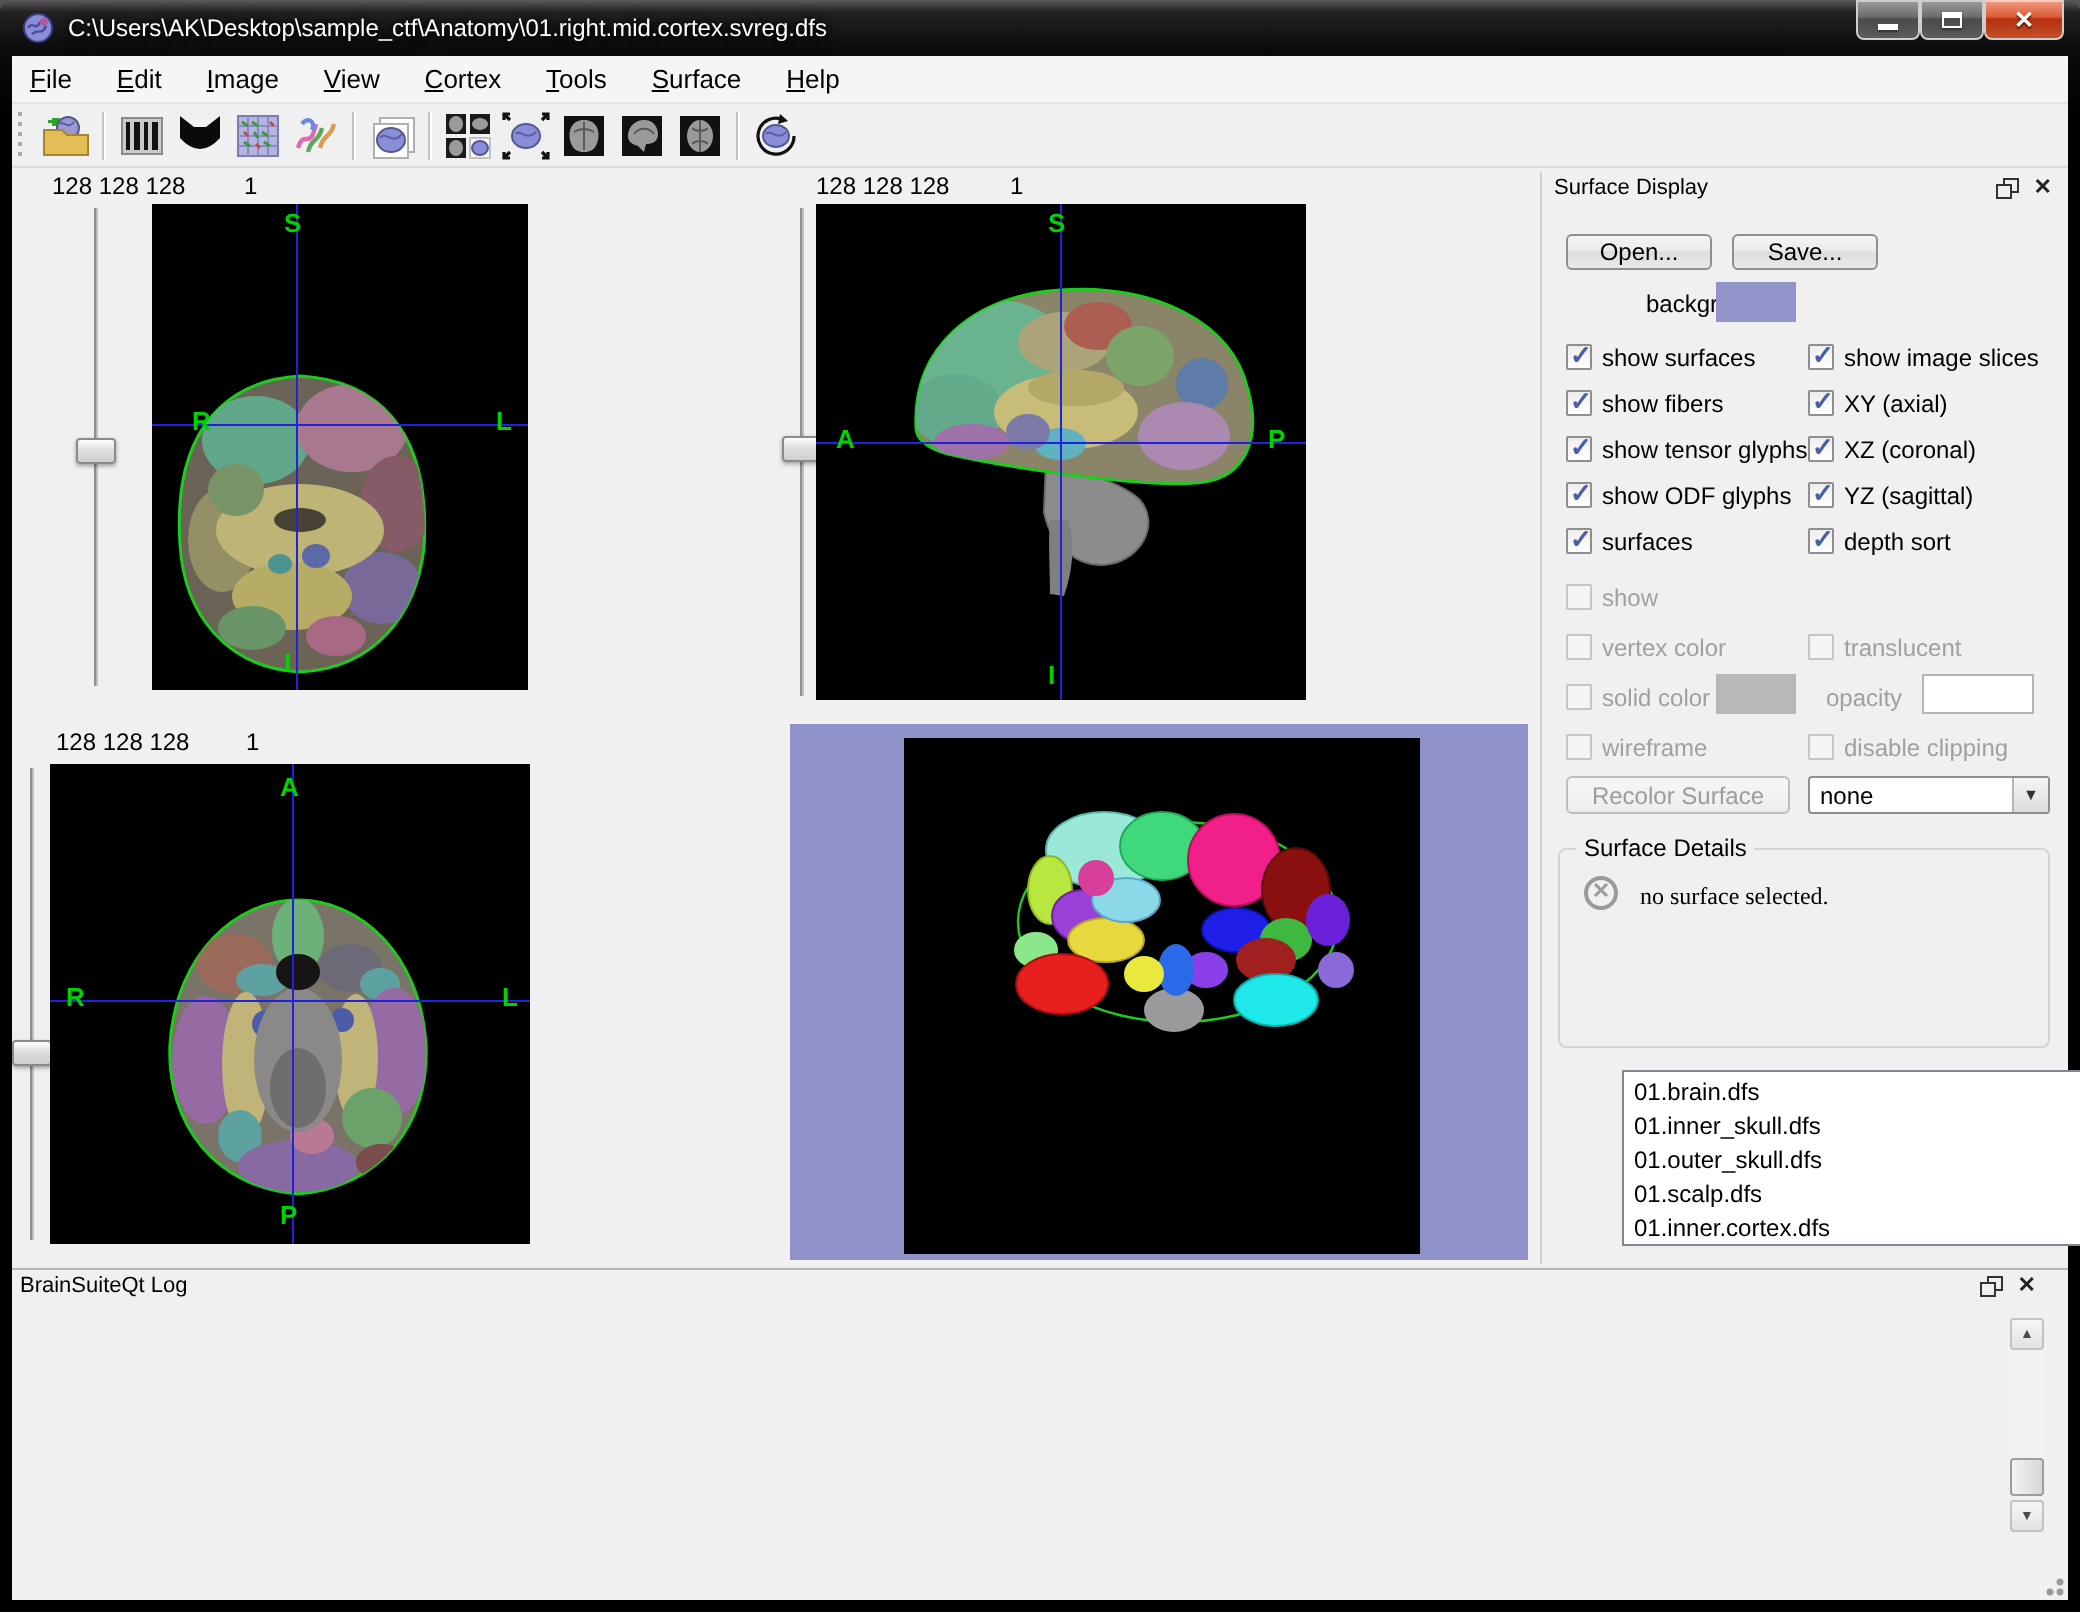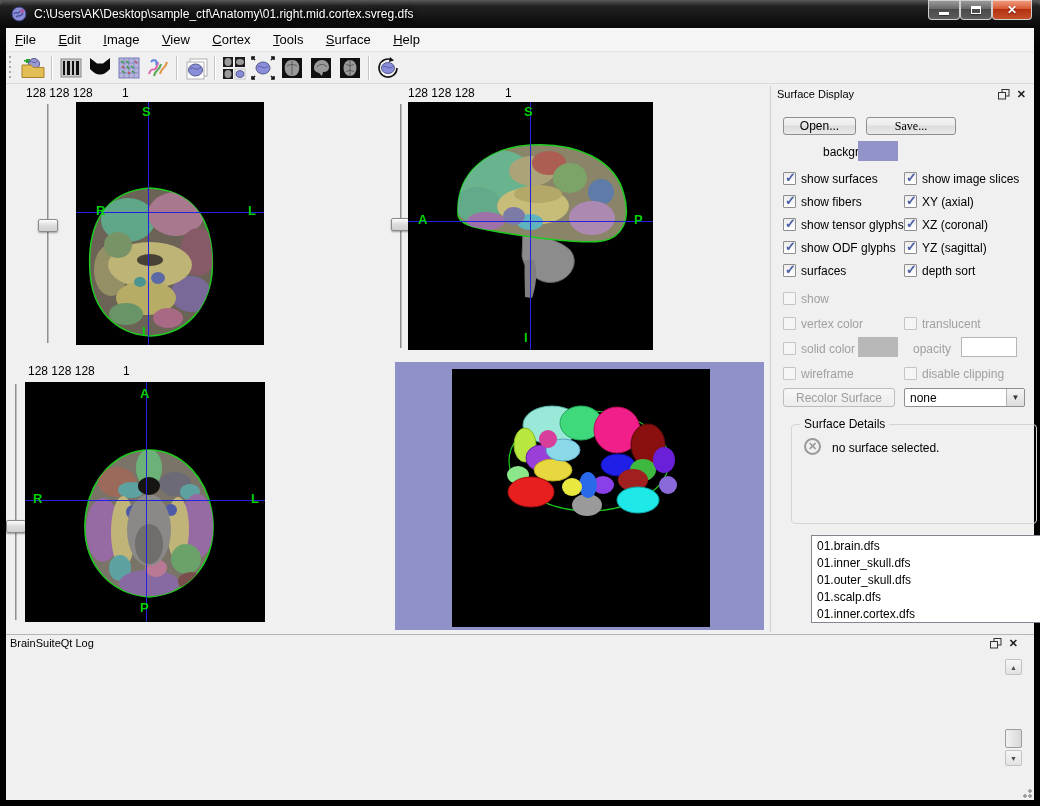--- a/index.html
+++ b/index.html
@@ -379,21 +379,21 @@
         <span class="dock-icons" style="right:6px;">
           <svg width="12" height="11" viewBox="0 0 12 11">
             <rect x="4" y="0.5" width="7" height="6.5" fill="#f0f0f0" stroke="#333"></rect>
             <rect x="0.5" y="3.5" width="7" height="6.5" fill="#f0f0f0" stroke="#333"></rect>
           </svg>
           <span class="dock-close">✕</span>
         </span>
       </div>
 
       <div class="btn7" style="left:12px; top:31px; width:73px; height:18px; line-height:17px;">Open...</div>
-      <div class="btn7" style="left:95px; top:31px; width:90px; height:18px; line-height:17px;font-family:Liberation Serif, serif;">Save...</div>
+      <div class="btn7" style="left:95px; top:31px; width:73px; height:18px; line-height:17px;">Save...</div>
 
       <div class="cb-row" style="left:12px; top:59px;padding-left:40px;">background</div>
       <div class="swatch" style="left:87px; top:55px; background:#9193c9;"></div>
 
       <div class="cb-row" style="left:12px; top:86px;"><span class="cb checked"></span><span>show surfaces</span></div>
       <div class="cb-row" style="left:133px; top:86px;"><span class="cb checked"></span><span>show image slices</span></div>
       <div class="cb-row" style="left:12px; top:109px;"><span class="cb checked"></span><span>show fibers</span></div>
       <div class="cb-row" style="left:133px; top:109px;"><span class="cb checked"></span><span>XY (axial)</span></div>
       <div class="cb-row" style="left:12px; top:132px;"><span class="cb checked"></span><span>show tensor glyphs</span></div>
       <div class="cb-row" style="left:133px; top:132px;"><span class="cb checked"></span><span>XZ (coronal)</span></div>
@@ -411,24 +411,24 @@
       <div class="field" style="left:190px; top:251px; width:56px; height:20px;"></div>
       <div class="cb-row disabled" style="left:12px; top:281px;"><span class="cb disabled"></span><span>wireframe</span></div>
       <div class="cb-row disabled" style="left:133px; top:281px;"><span class="cb disabled"></span><span>disable clipping</span></div>
 
       <div class="btn7 disabled" style="left:12px; top:302px; width:112px; height:19px; line-height:18px;">Recolor Surface</div>
       <div class="combo" style="left:133px; top:302px; width:121px; height:19px;">
         <span class="val">none</span>
         <span class="arrow-box">▼</span>
       </div>
 
-      <div class="groupbox" style="left:8px; top:338px; width:246px; height:100px;margin-left:12px;">
+      <div class="groupbox" style="left:8px; top:338px; width:246px; height:100px;">
         <span class="gb-title">Surface Details</span>
         <div class="no-sel-icon" style="left:12px; top:13px;">✕</div>
-        <div class="cb-row" style="left:40px; top:16px;">no surface selected.</div>
+        <div class="cb-row" style="left:40px; top:16px;font-family:Liberation Serif, serif;">no surface selected.</div>
       </div>
 
       <div class="listbox" style="left:8px; top:449px; width:250px; height:88px;">
         <div style="padding-top:2px; width:228px;">
           <div class="list-item">01.brain.dfs</div>
           <div class="list-item">01.inner_skull.dfs</div>
           <div class="list-item">01.outer_skull.dfs</div>
           <div class="list-item">01.scalp.dfs</div>
           <div class="list-item">01.inner.cortex.dfs</div>
         </div>

